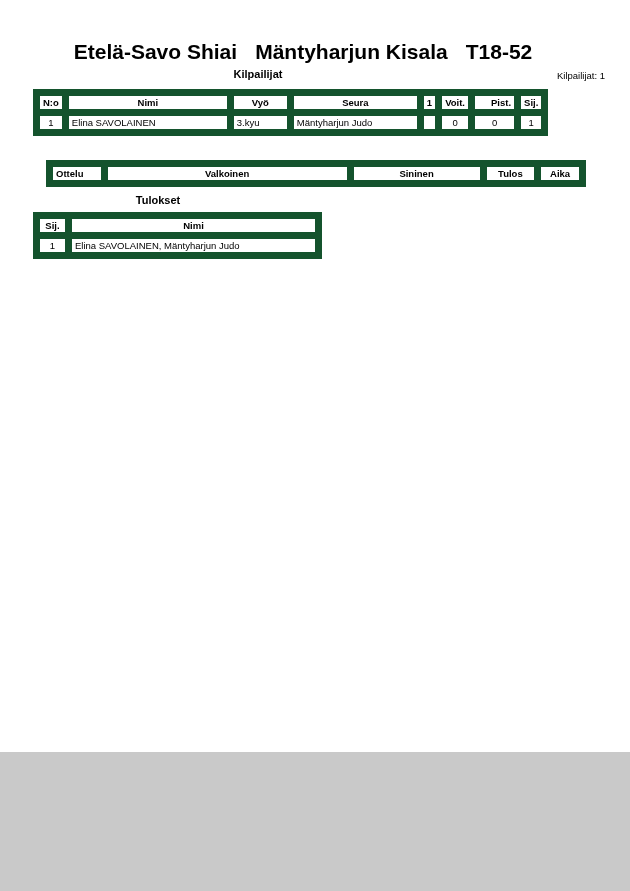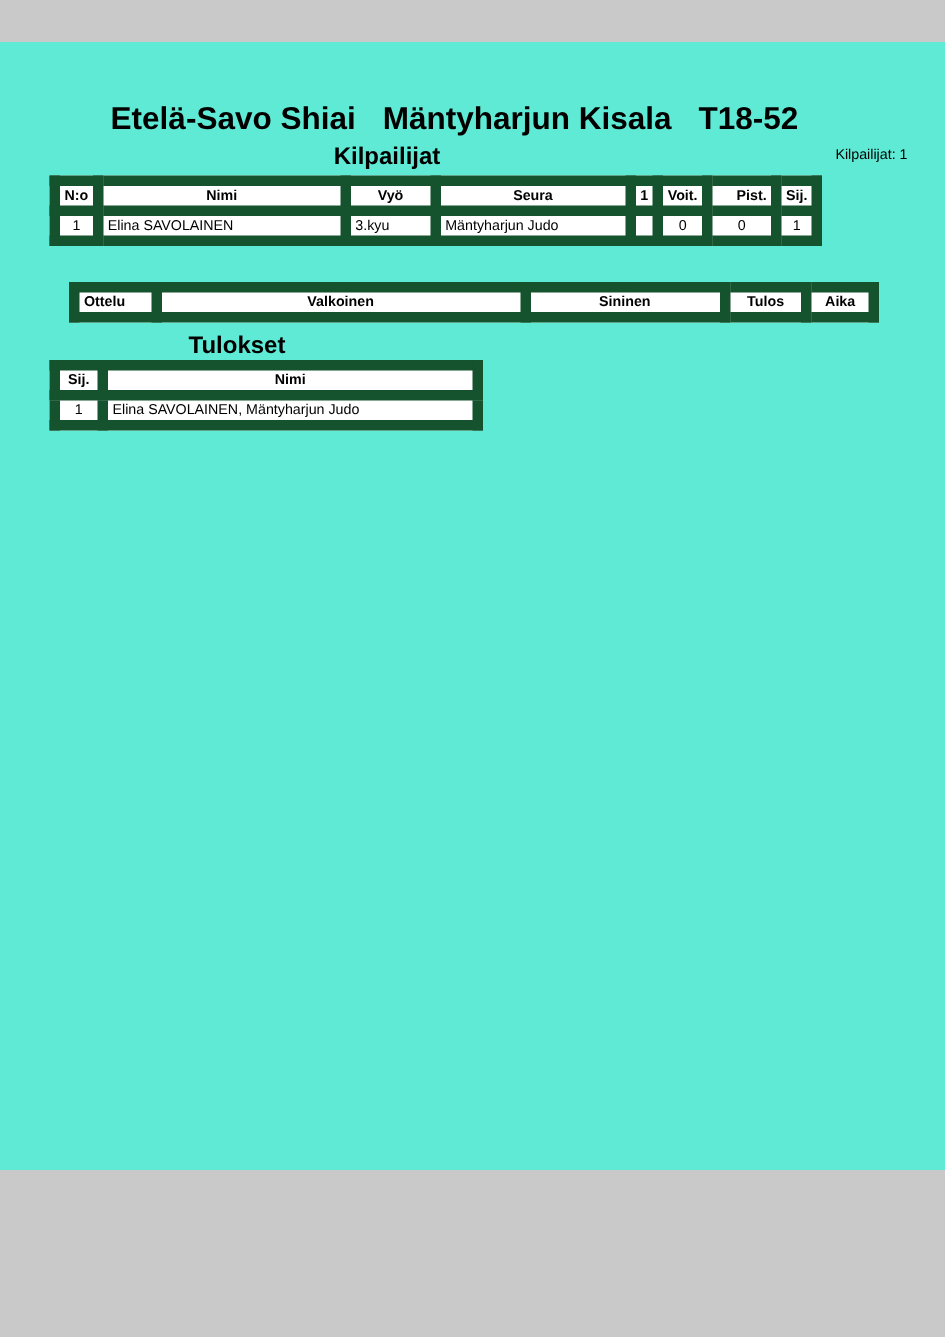--- a/index.html
+++ b/index.html
@@ -7,23 +7,22 @@
     padding: 0;
     background: #c9c9c9;
   }
   body {
     font-family: "Liberation Sans", sans-serif;
   }
   .page {
     position: relative;
     width: 630px;
     height: 752px;
-    background: #5eead4;
+    background: #ffffff;
     overflow: hidden;
-    margin-top: 28px;
   }
   .sheet {
     position: absolute;
     left: 0;
     top: 0;
     width: 630px;
     height: 891px;
   }
 
   
@@ -37,21 +36,21 @@
     font-weight: bold;
     color: #000;
     letter-spacing: 0px;
     white-space: pre;
   }
   .title-row .t-gap { display: inline-block; width: 18px; }
 
   
   .section-label {
     position: absolute;
-    font-size: 16px;
+    font-size: 11px;
     font-weight: bold;
     color: #000;
   }
   .label-kilpailijat { left: 33px; top: 68px; width: 450px; text-align: center; }
   .label-ottelut     { left: 33px; top: 142px; width: 540px; text-align: center; }
   .label-tulokset    { left: 33px; top: 194px; width: 250px; text-align: center; }
 
   .count-right {
     position: absolute;
     right: 25px;

